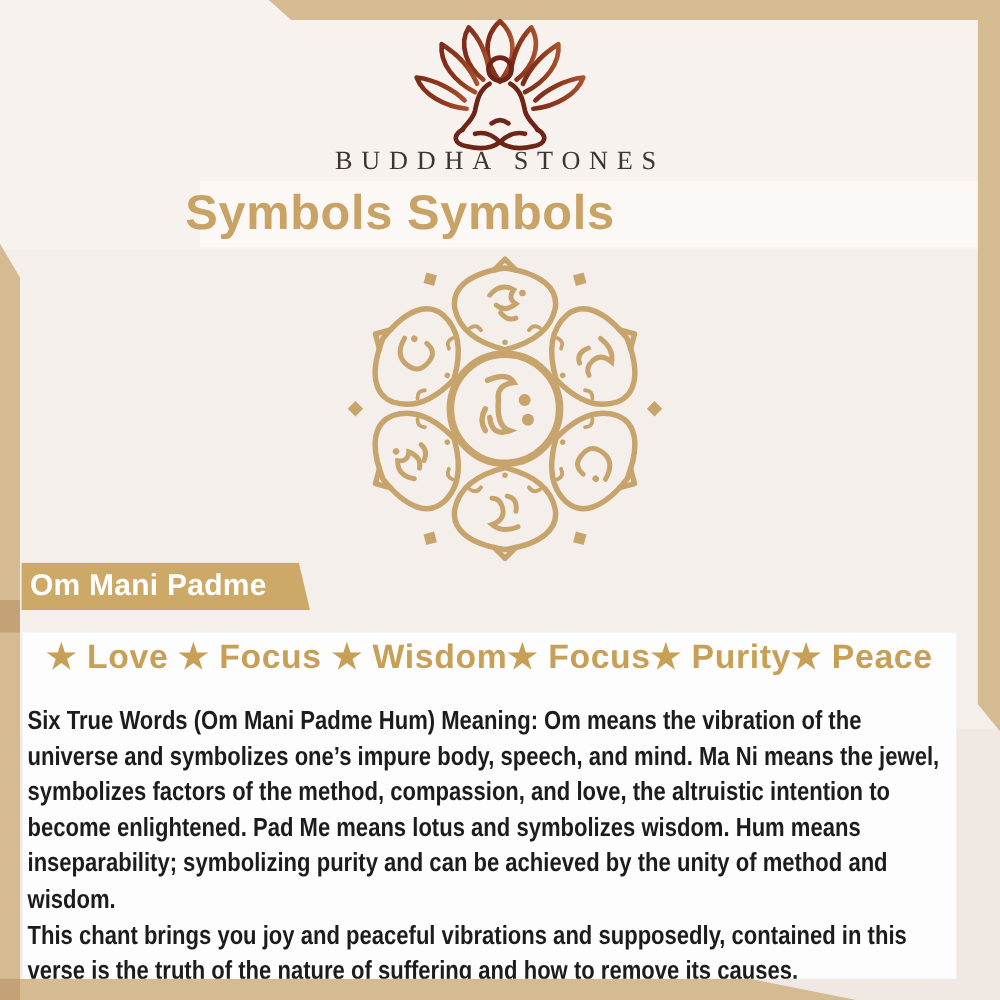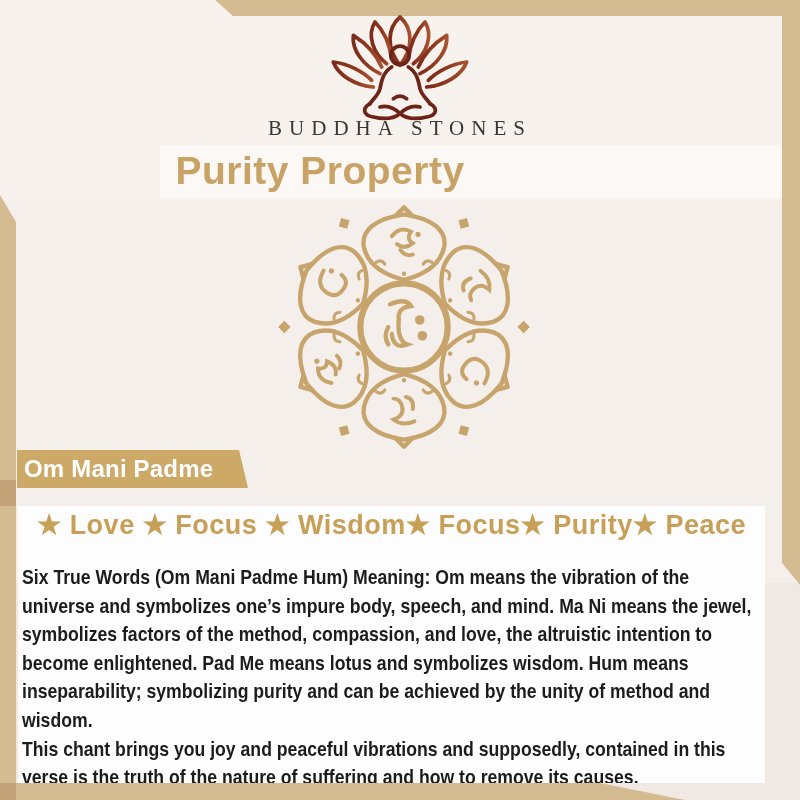--- a/index.html
+++ b/index.html
@@ -94,21 +94,21 @@
     <path d="M84,110 C74,116 76,124 88,126 C100,129 112,128 120,122 C128,128 140,129 152,126 C164,124 166,116 156,110"></path>
     <path d="M120,122 C112,114 104,112 96,114"></path>
     <path d="M120,122 C128,114 136,112 144,114"></path>
     <path d="M112,104 Q120,98 128,104"></path>
   </g>
 </svg>
 
 <div class="brand">BUDDHA STONES</div>
 
 <div class="heading-panel"></div>
-<div class="heading">Purity Property</div>
+<div class="heading">Symbols Symbols</div>
 
 <svg class="mandala" viewBox="0 0 300 300">
   <defs>
     <g id="petal" fill="none" stroke="#c8a46d" stroke-width="5" stroke-linecap="round" stroke-linejoin="round">
       <path d="M150,96 C126,90 108,78 104,58 C101,40 116,26 150,21 C184,26 199,40 196,58 C192,78 174,90 150,96 Z"></path>
       <path d="M140,23 L150,13 L160,23"></path>
       <circle cx="150" cy="89" r="2.5" fill="#c8a46d" stroke="none"></circle>
       <path d="M118,76 q6,-4 10,2 M182,76 q-6,-4 -10,2" stroke-width="3.5"></path>
     </g>
     <g id="glyph1" fill="none" stroke="#c8a46d" stroke-width="4.5" stroke-linecap="round">

